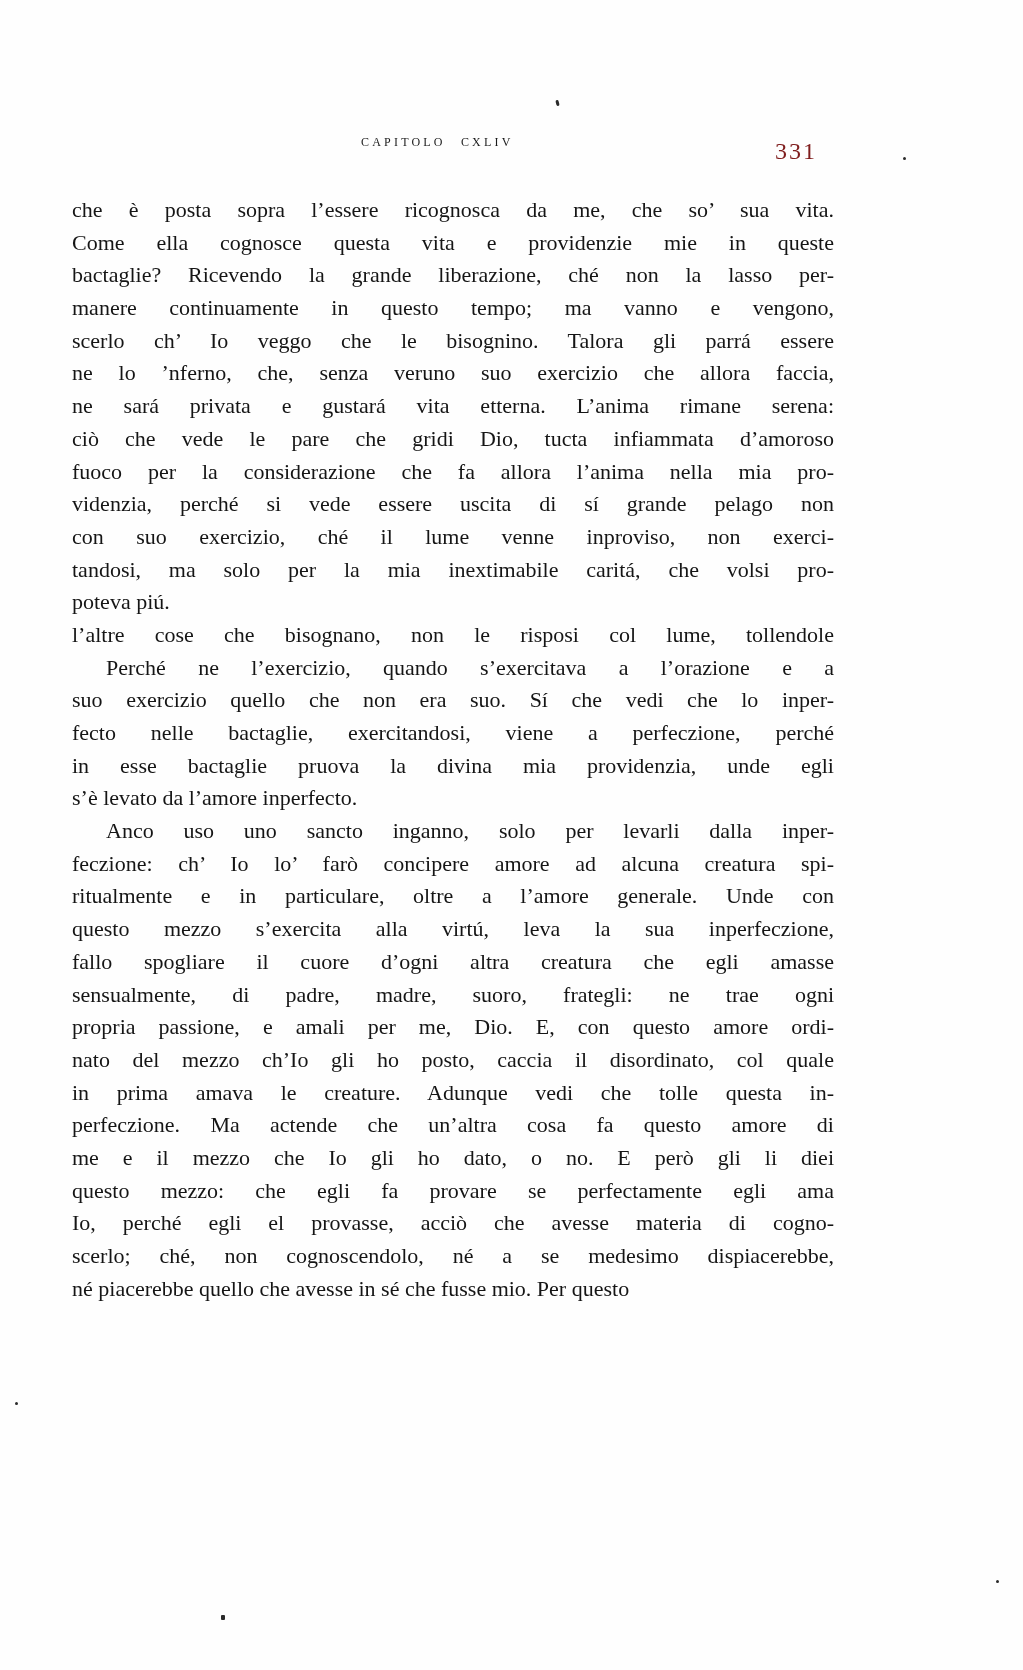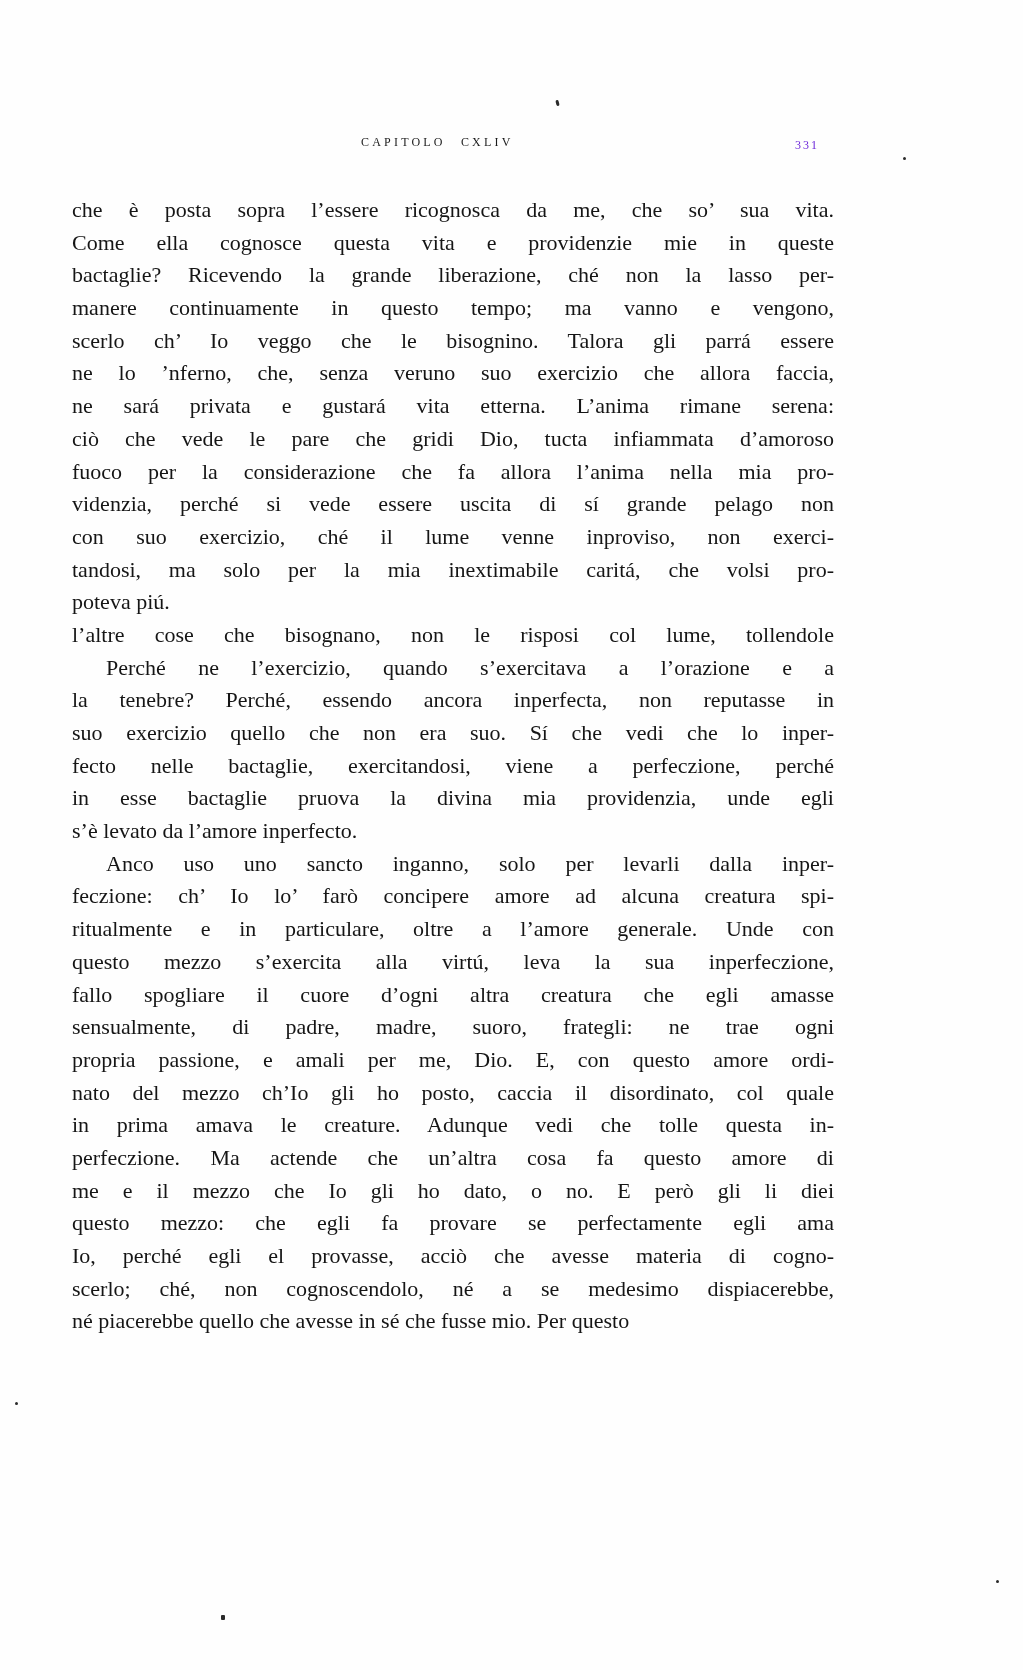--- a/index.html
+++ b/index.html
@@ -22,24 +22,23 @@
     font-size: 12px;
     letter-spacing: 3.2px;
     word-spacing: 9px;
     white-space: nowrap;
     color: #1a1a1a;
   }
   .page-number {
     position: absolute;
     left: 775px;
     top: 138px;
-    font-size: 12px;
+    font-size: 24px;
     letter-spacing: 2px;
-    color: #6d28d9;
-    margin-left: 20px;
+    color: #7f1d1d;
   }
   .text-block {
     position: absolute;
     left: 72px;
     top: 194px;
     width: 762px;
   }
   .line {
     font-size: 22px;
     line-height: 32.7px;
@@ -79,21 +78,20 @@
     <div class="line">ne lo ’nferno, che, senza veruno suo exercizio che allora faccia,</div>
     <div class="line">ne sará privata e gustará vita etterna. L’anima rimane serena:</div>
     <div class="line">ciò che vede le pare che gridi Dio, tucta infiammata d’amoroso</div>
     <div class="line">fuoco per la considerazione che fa allora l’anima nella mia pro-</div>
     <div class="line">videnzia, perché si vede essere uscita di sí grande pelago non</div>
     <div class="line">con suo exercizio, ché il lume venne inproviso, non exerci-</div>
     <div class="line">tandosi, ma solo per la mia inextimabile caritá, che volsi pro-</div>
     <div class="line end">poteva piú.</div>
     <div class="line">l’altre cose che bisognano, non le risposi col lume, tollendole</div>
     <div class="line indent">Perché ne l’exercizio, quando s’exercitava a l’orazione e a</div>
-    <div class="line">la tenebre? Perché, essendo ancora inperfecta, non reputasse in</div>
     <div class="line">suo exercizio quello che non era suo. Sí che vedi che lo inper-</div>
     <div class="line">fecto nelle bactaglie, exercitandosi, viene a perfeczione, perché</div>
     <div class="line">in esse bactaglie pruova la divina mia providenzia, unde egli</div>
     <div class="line end">s’è levato da l’amore inperfecto.</div>
     <div class="line indent">Anco uso uno sancto inganno, solo per levarli dalla inper-</div>
     <div class="line">feczione: ch’ Io lo’ farò concipere amore ad alcuna creatura spi-</div>
     <div class="line">ritualmente e in particulare, oltre a l’amore generale. Unde con</div>
     <div class="line">questo mezzo s’exercita alla virtú, leva la sua inperfeczione,</div>
     <div class="line">fallo spogliare il cuore d’ogni altra creatura che egli amasse</div>
     <div class="line">sensualmente, di padre, madre, suoro, frategli: ne trae ogni</div>

